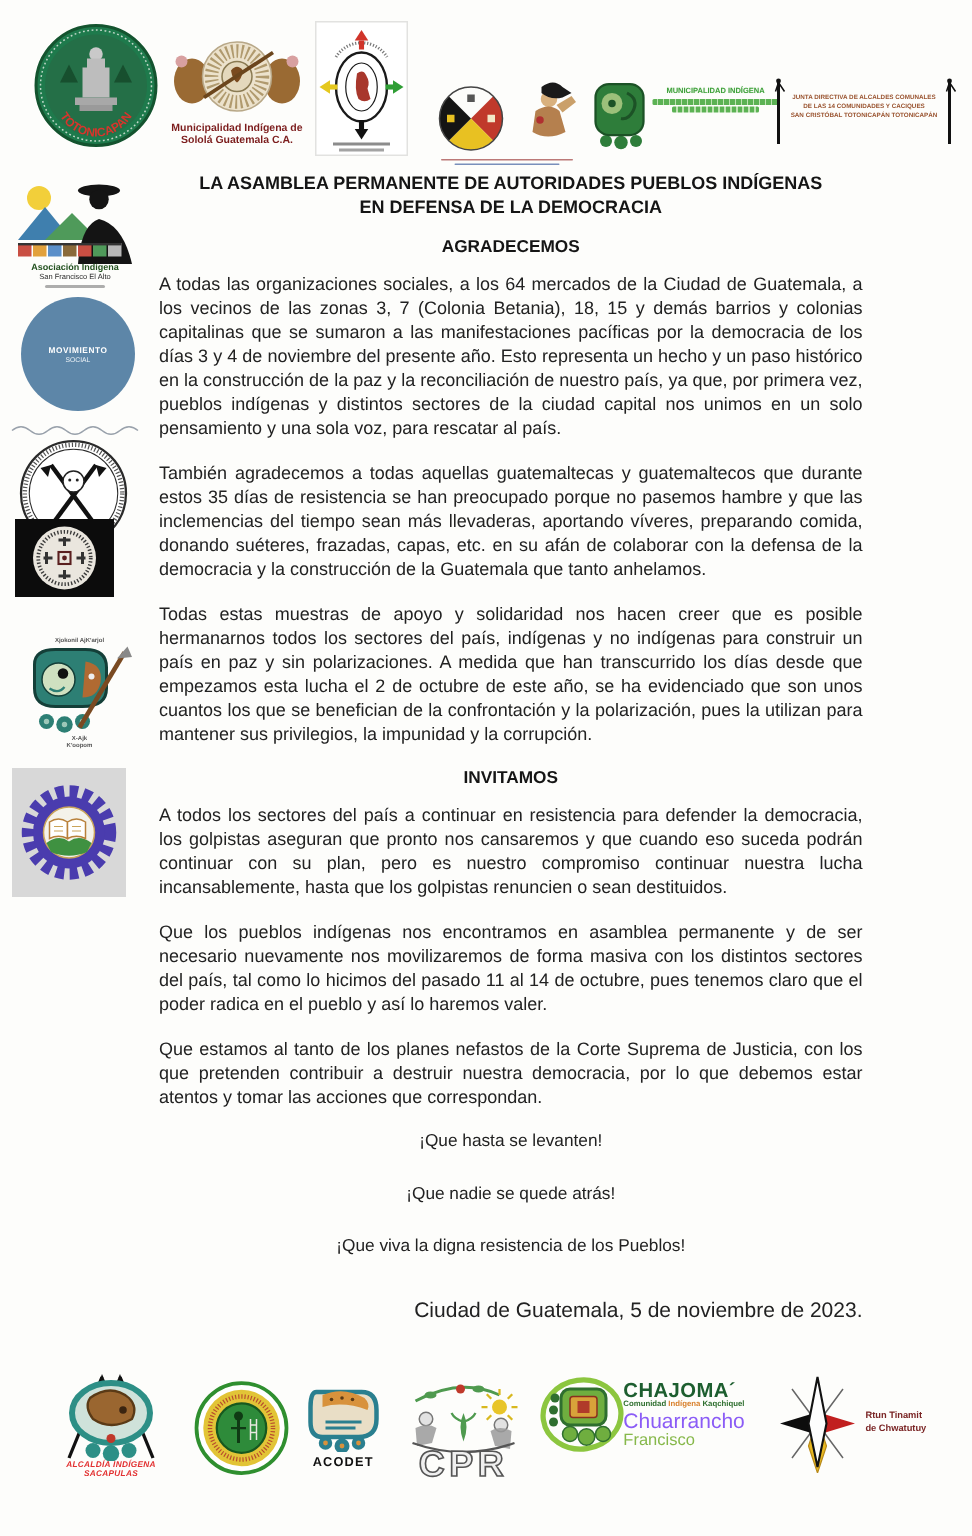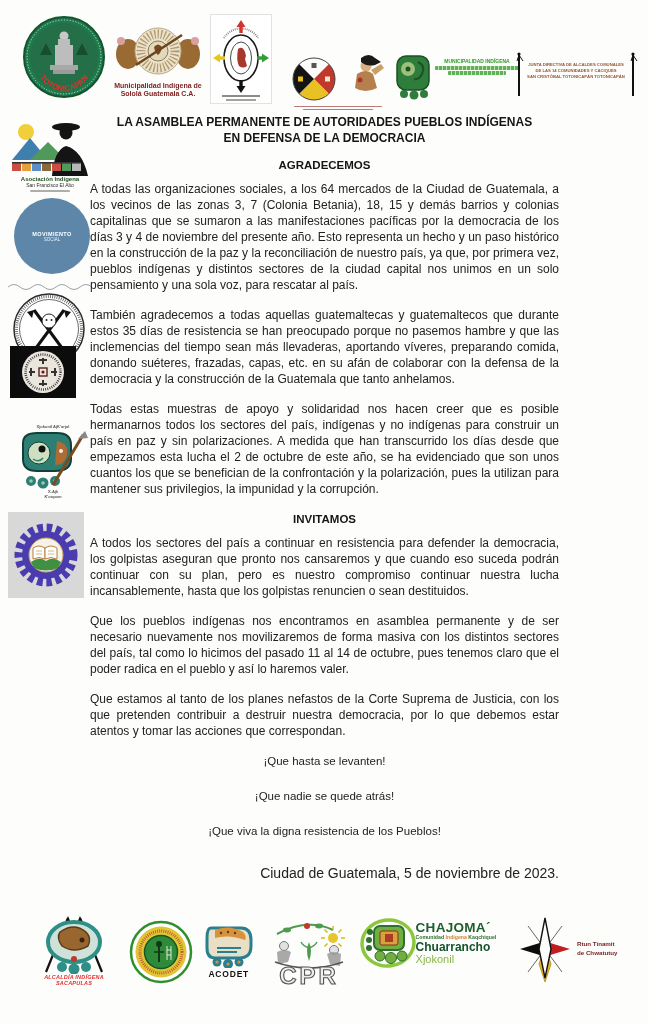--- a/index.html
+++ b/index.html
@@ -1,20 +1,20 @@
 <!DOCTYPE html>
 <html lang="es"><head>
 <meta charset="utf-8">
 <title>Comunicado</title>
 <style>
   html,body{margin:0;padding:0;background:#ffffff;}
   .page{position:relative;width:648px;height:1024px;background:#fdfdfb;overflow:hidden;
         font-family:"Liberation Sans",sans-serif;color:#1d1d1d;}
   
-  .doc{position:absolute;left:90px;top:114px;width:469px;}
+  .doc{position:absolute;left:106px;top:114px;width:469px;}
   .title{font-size:12px;font-weight:bold;line-height:16px;text-align:center;margin:0 0 11px;color:#151515;}
   .sec-h{font-size:11.5px;font-weight:bold;line-height:16px;text-align:center;margin:4px 0 5px;color:#151515;}
   p.body{font-size:12px;line-height:16px;text-align:justify;margin:8px 0 14px;color:#222;}
   .slogan{font-size:11.5px;line-height:16px;text-align:center;margin:0 0 19px;color:#222;}
   .dateline{font-size:14px;text-align:right;margin-top:26px;color:#222;}
   
   .abs{position:absolute;}
   .logo{display:flex;flex-direction:column;align-items:center;}
   .cap{text-align:center;line-height:1.15;}
   .microbar{background:#8a8a8a;opacity:.7;border-radius:1px;margin:1.5px auto 0;}
@@ -33,21 +33,21 @@
   .glabel{font-size:4px;font-weight:bold;color:#555;text-align:center;line-height:1.3;}
   .gear-wrap{width:76px;height:86px;background:#d8d8d8;display:flex;align-items:center;justify-content:center;}
   
   .footer{position:absolute;left:24px;right:14px;top:916px;display:flex;justify-content:space-between;align-items:flex-start;}
   .saca-txt{font-size:5.5px;font-style:italic;font-weight:800;color:#e23030;letter-spacing:.2px;}
   .acodet-label{font-size:8.5px;font-weight:800;letter-spacing:.8px;color:#111;margin-top:1px;}
   .chajoma{display:flex;align-items:center;gap:0;width:152px;}
   .chj-title{font-size:13.5px;font-weight:800;color:#1d5e2f;letter-spacing:.3px;line-height:1;}
   .chj-sub{font-size:5.2px;font-weight:bold;line-height:1.3;}
   .chj-sub .g{color:#2f6f2f;} .chj-sub .o{color:#d87f2a;}
-  .chj-l2{font-size:12px;font-weight:700;color:#14532d;line-height:1.05;}
+  .chj-l2{font-size:14px;font-weight:400;color:#8b5cf6;line-height:1.05;}
   .chj-l3{font-size:11px;color:#86b84a;line-height:1.05;}
   .rtun{display:flex;align-items:center;gap:3px;width:118px;}
   .rtun-txt{font-size:6.2px;font-weight:bold;color:#7a2525;line-height:1.4;}
 </style>
 </head>
 <body>
 
 <div class="page">
 
   <div class="abs logo" style="left:22px;top:15px;">
@@ -369,21 +369,21 @@
         <rect x="20" y="15" width="18" height="14" rx="2" fill="#d8a23a" stroke="#8a2f1f"></rect>
         <rect x="25" y="18" width="8" height="8" fill="#b03a2a"></rect>
         <circle cx="20" cy="40" r="5" fill="#6fae3f" stroke="#2f6f2f"></circle>
           <circle cx="31" cy="42" r="5.5" fill="#6fae3f" stroke="#2f6f2f"></circle>
           <circle cx="42" cy="40" r="5" fill="#6fae3f" stroke="#2f6f2f"></circle>
       </svg>
       <div>
         <div class="chj-title">CHAJOMA´</div>
         <div class="chj-sub"><span class="g">Comunidad</span> <span class="o">Indígena</span> <span class="g">Kaqchiquel</span></div>
         <div class="chj-l2">Chuarrancho</div>
-        <div class="chj-l3">Xjokonil</div>
+        <div class="chj-l3">Francisco</div>
       </div>
     </div>
 
     <div class="rtun">
       <svg width="58" height="66" viewBox="0 0 58 66">
         <path d="M12 10 L46 56 M46 10 L12 56" stroke="#666" stroke-width="1"></path>
         <polygon points="4,33 27,26 33,33 27,40" fill="#0d0d0d"></polygon>
         <polygon points="54,33 31,26 25,33 31,40" fill="#c11f1f"></polygon>
         <polygon points="29,30 35,48 29,66 23,48" fill="#e8b822" stroke="#b88a1a" stroke-width=".8"></polygon>
         <polygon points="29,2 35,33 29,62 23,33" fill="#fdfdfd" stroke="#111" stroke-width="1.4"></polygon>

